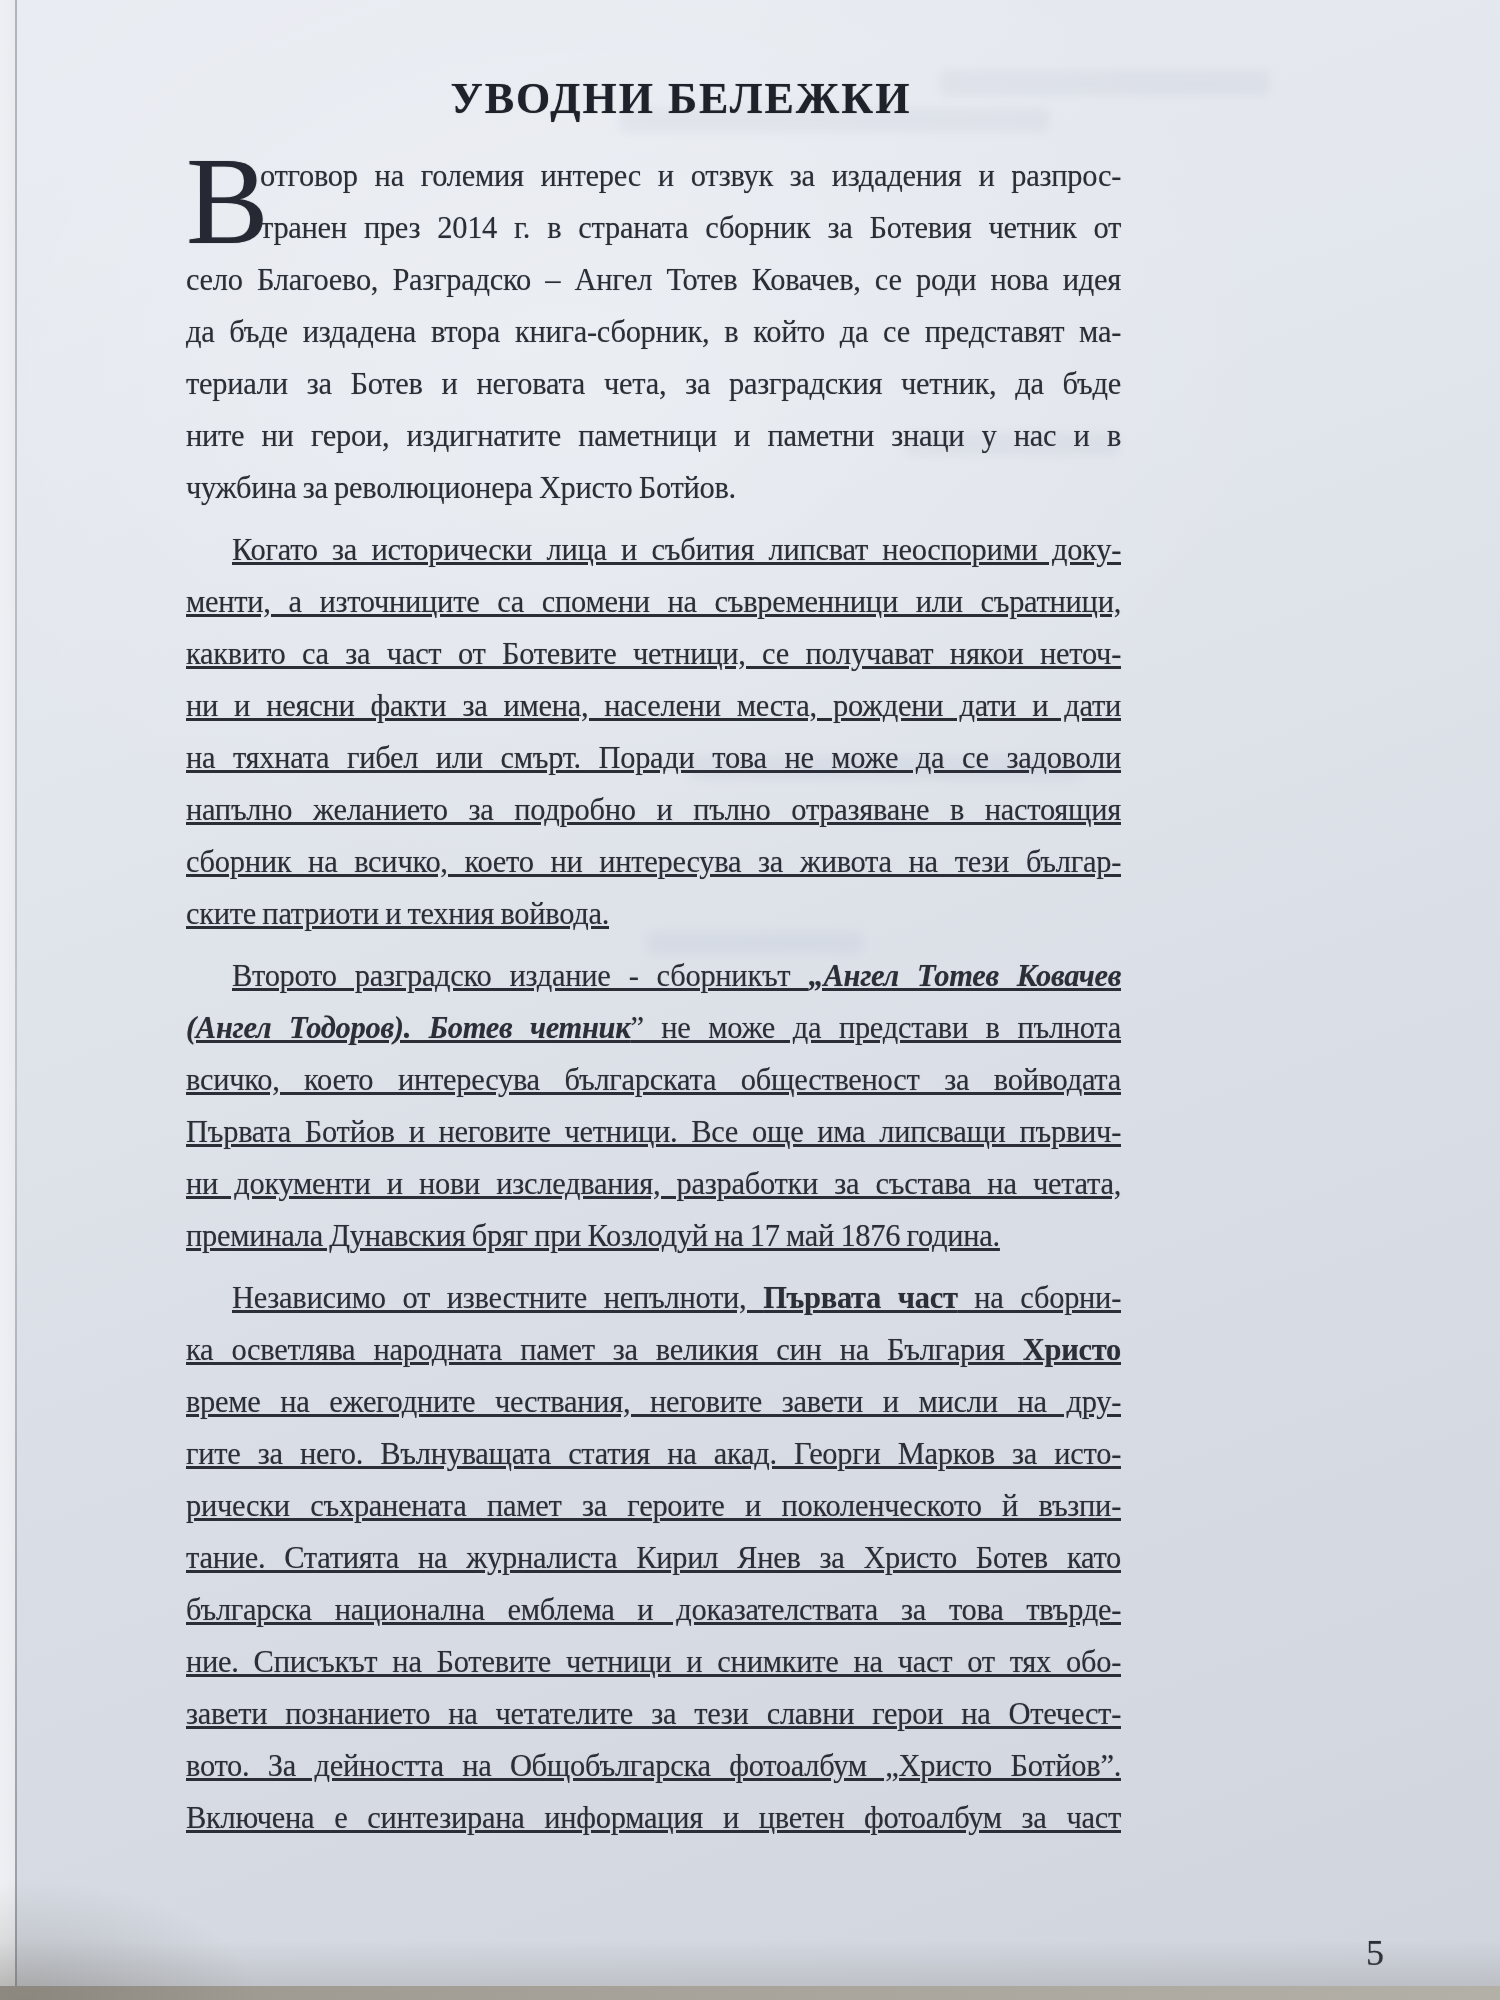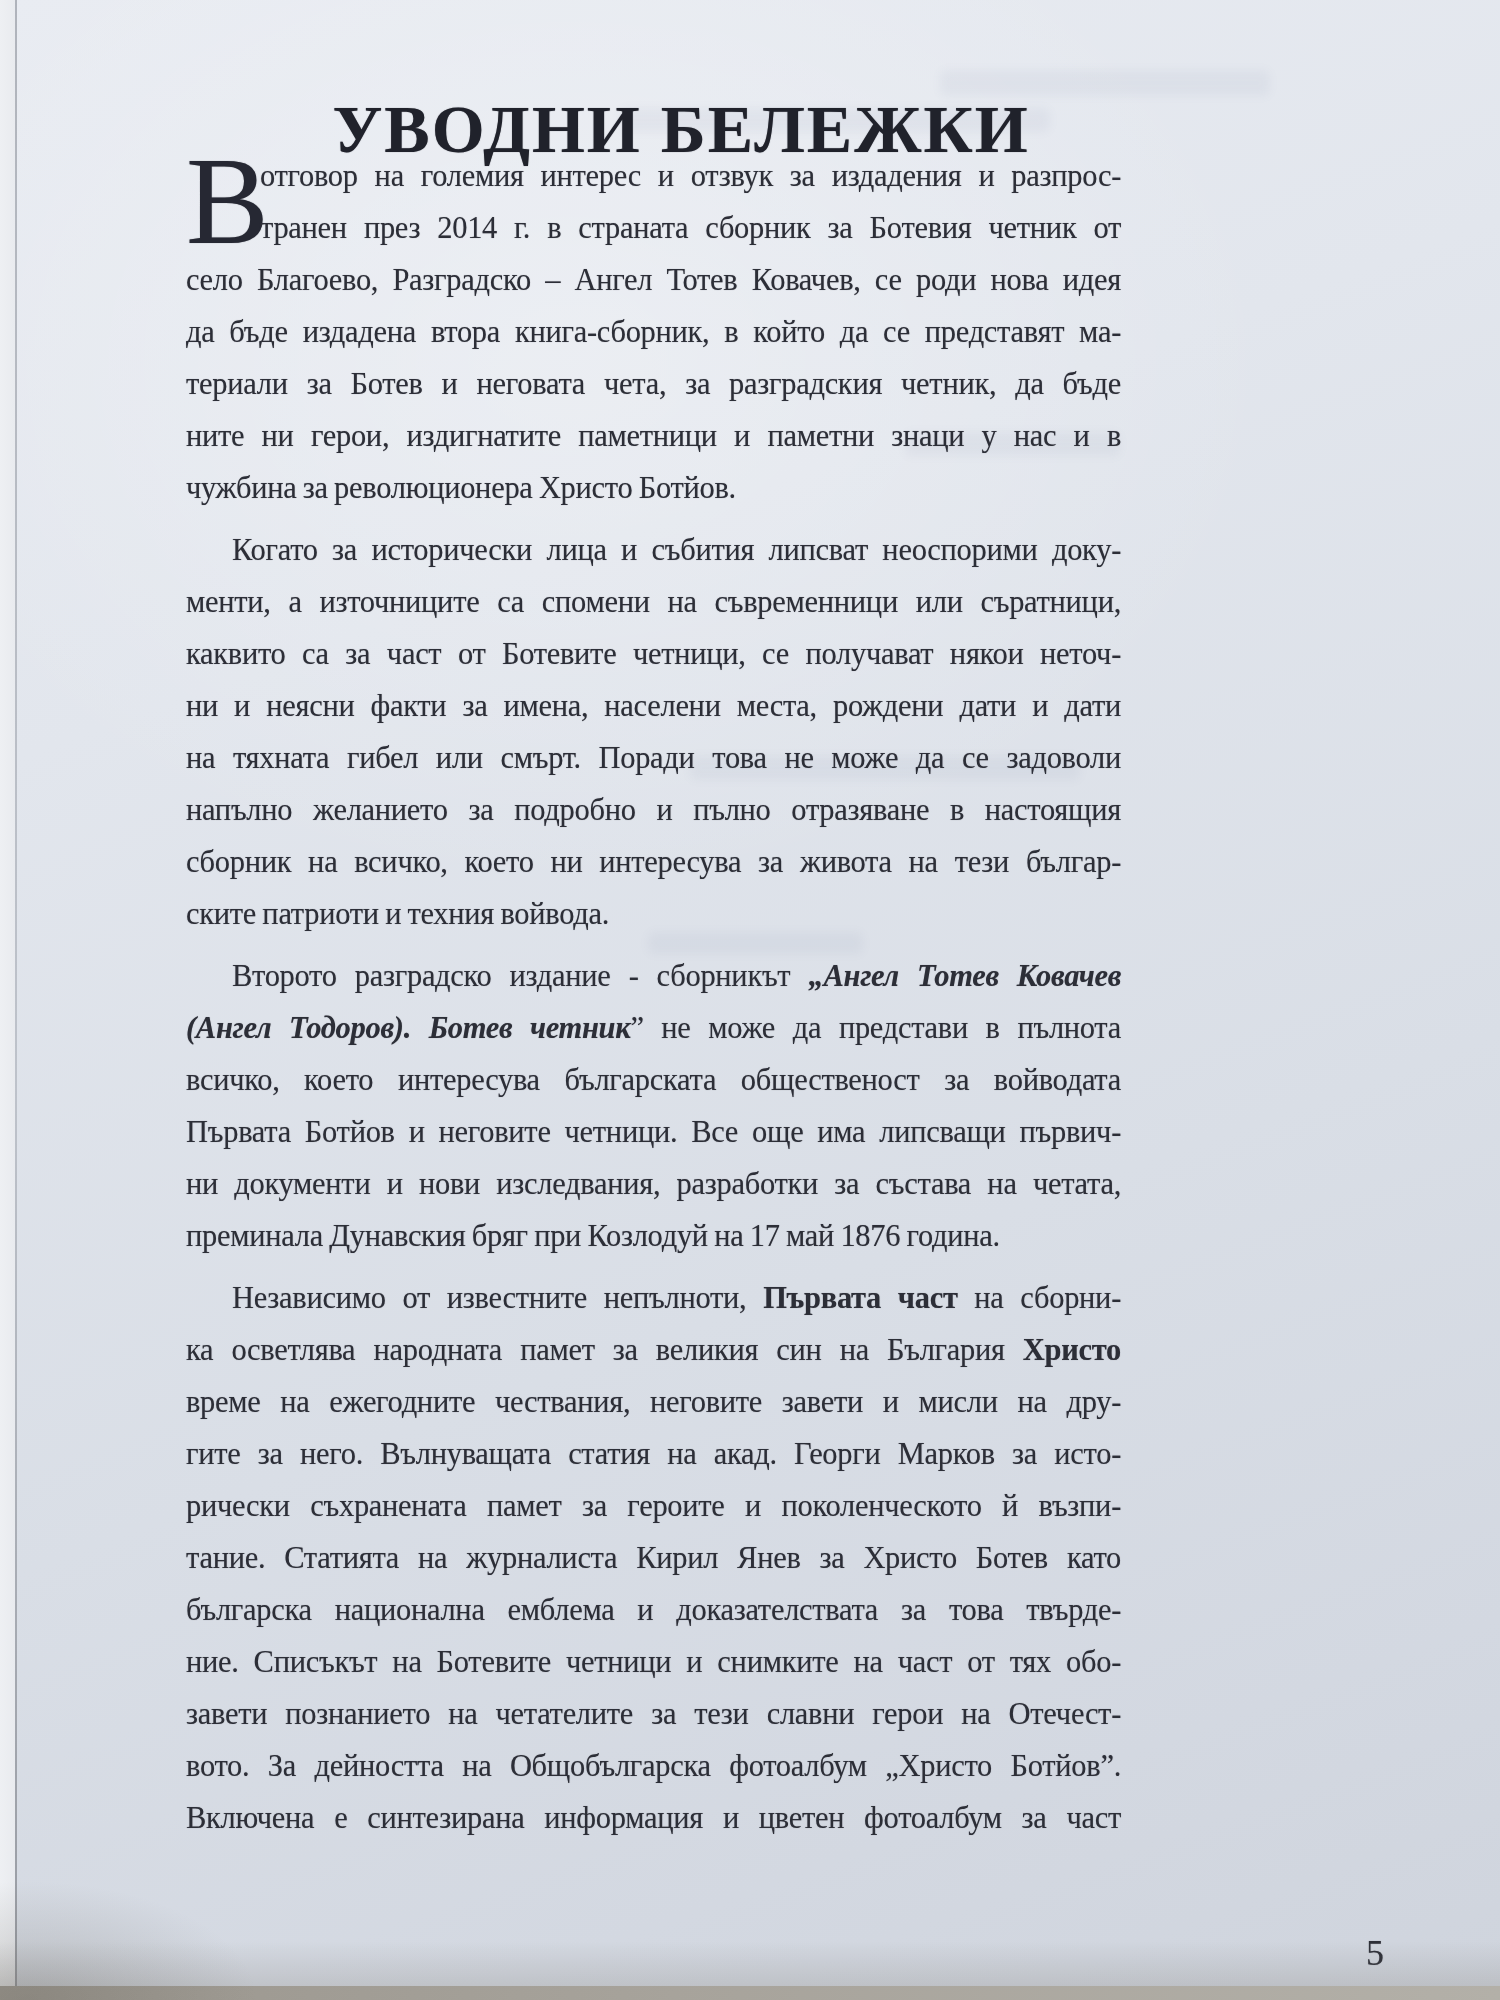--- a/index.html
+++ b/index.html
@@ -43,32 +43,32 @@
   }
   .g1{left:940px;top:70px;width:330px;height:26px;}
   .g2{left:620px;top:108px;width:430px;height:24px;}
   .g3{left:905px;top:432px;width:215px;height:24px;}
   .g4{left:690px;top:756px;width:390px;height:24px;}
   .g5{left:648px;top:932px;width:215px;height:22px;}
 
   .page-title{
     position:absolute;left:186px;top:44px;width:935px;
     text-align:center;text-indent:55px;
-    font-weight:bold;font-size:68px;letter-spacing:2px;
+    font-weight:bold;font-size:44px;letter-spacing:2px;
     color:#20222b;text-shadow:0 0 1px rgba(32,34,43,0.55);
     white-space:nowrap;
   }
   .page-body{
     position:absolute;left:186px;top:150px;width:935px;
     font-size:30.5px;line-height:52px;color:#2c2e37;
     letter-spacing:-0.3px;word-spacing:-1px;
     text-shadow:0 0 1px rgba(44,46,55,0.4);
   }
   .para{margin:0;}
-  .para + .para{margin-top:10px;}
+  .para + .para{margin-top:10px;text-decoration:underline;}
   .line{
     text-align:justify;text-align-last:justify;
     height:52px;overflow:visible;
   }
   .line.end{text-align-last:left;}
   .line.indent{text-indent:46px;}
   .dropcap{
     float:left;width:62px;height:104px;margin-right:12px;
     font-size:124px;line-height:104px;
     color:#262833;text-shadow:0 0 1px rgba(38,40,51,0.5);

